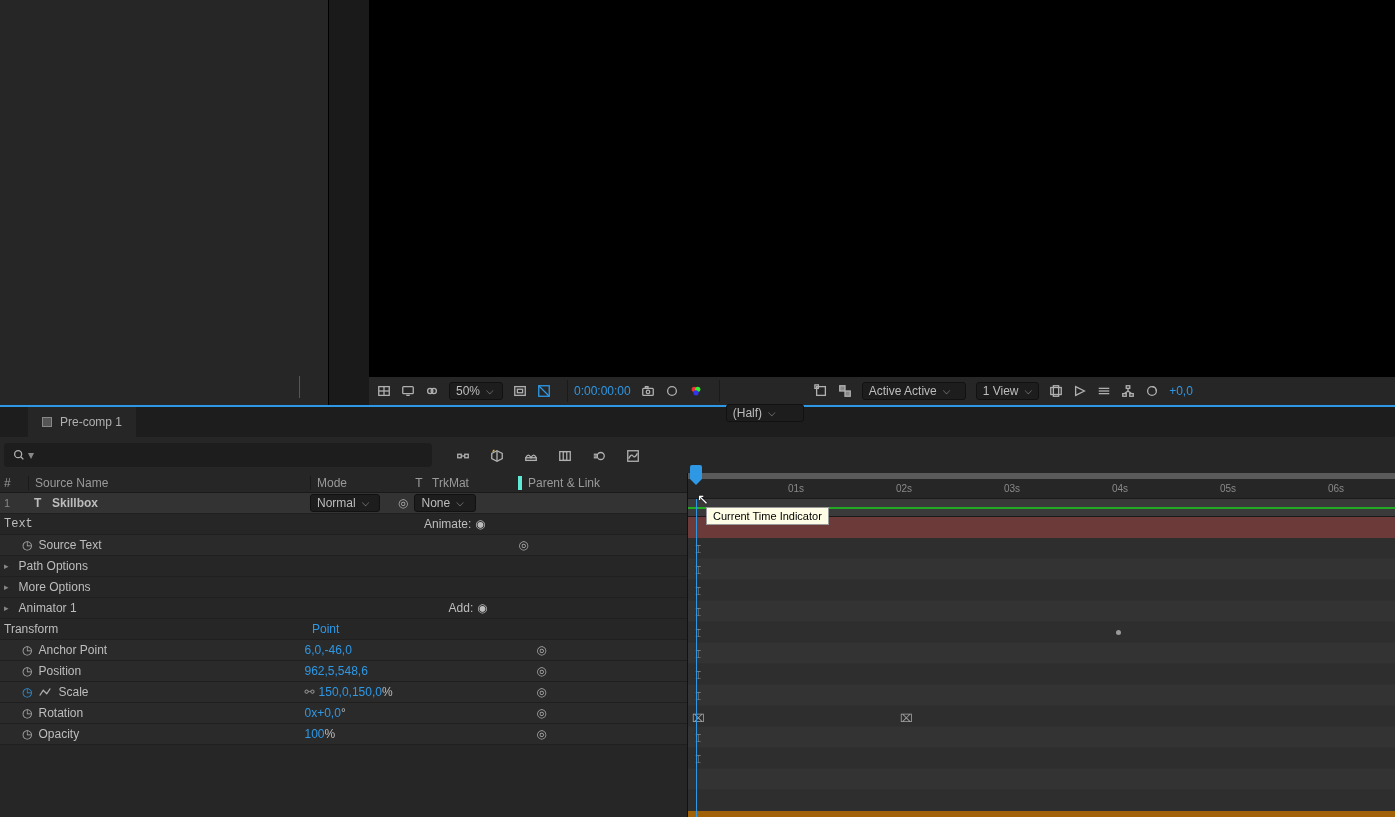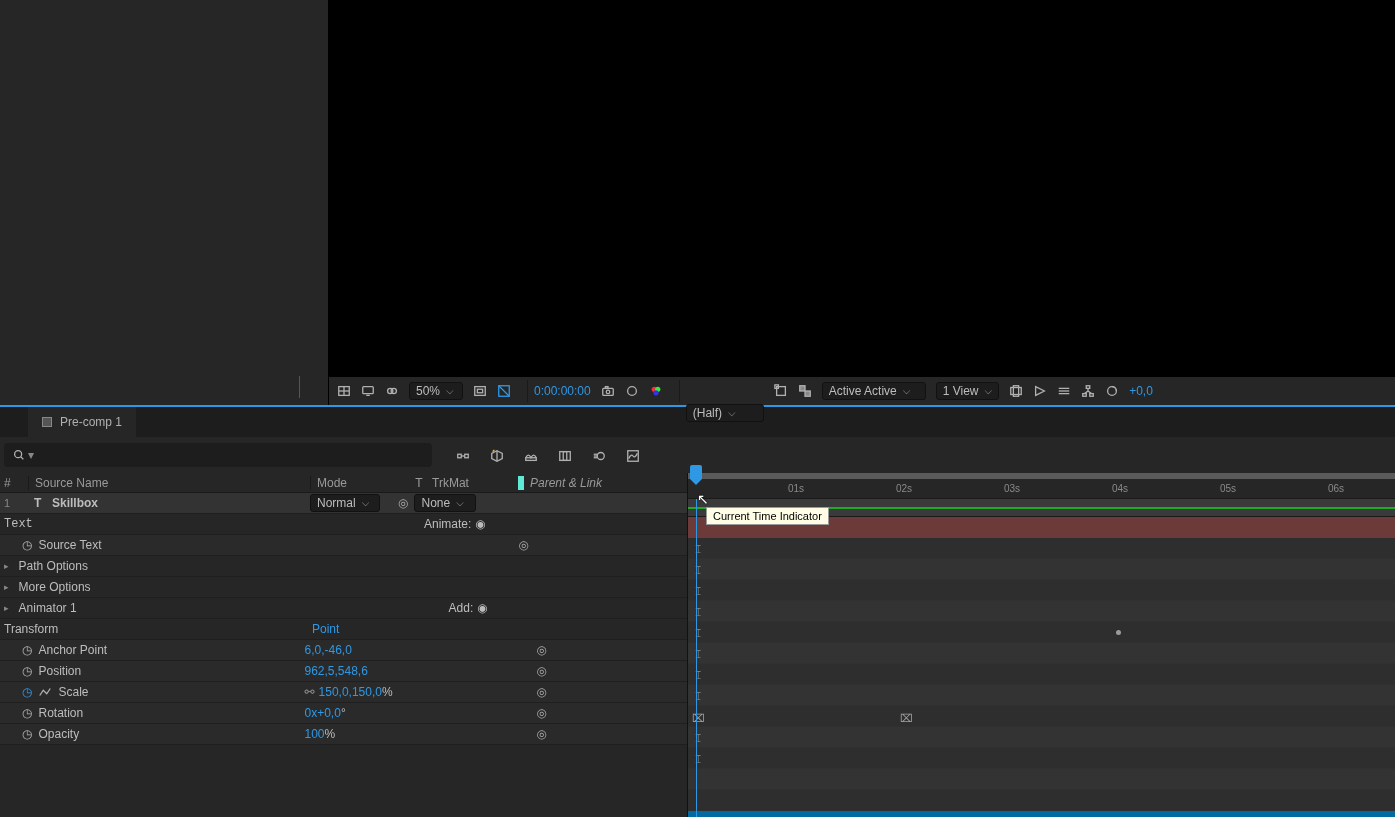--- a/index.html
+++ b/index.html
@@ -1,20 +1,20 @@
 <!DOCTYPE html>
 <html><head>
 <meta charset="utf-8">
 <style>
   * { margin: 0; padding: 0; box-sizing: border-box; font-family: 'Segoe UI', Arial, sans-serif; font-size: 12px; user-select: none; }
   body { background: #1a1a1a; color: #b0b0b0; width: 1395px; height: 817px; overflow: hidden; }
   .app { display: flex; flex-direction: column; width: 100%; height: 100%; }
 
   
-  .top { position: relative; flex: 0 0 405px; display: flex; }
+  .top { position: relative; flex: 0 0 405px; display: flex; gap: 40px; }
   .project-panel { flex: 0 0 329px; background: #262626; border-right: 1px solid #000; }
   .comp-panel { flex: 1; background: #000; position: relative; }
   .comp-footer { position: absolute; left: 0; right: 0; bottom: 0; height: 28px; background: #262626; display: flex; align-items: center; padding: 0 8px; color: #b0b0b0; }
   .cf-item { margin-right: 10px; display: flex; align-items: center; }
   .cf-blue { color: #2f98e5; }
   .footer-divider { width:1px; height:22px; background:#1a1a1a; margin:0 6px; }
   .sep-v { position:absolute; left:299px; top:376px; width:1px; height:22px; background:#555; }
 
   
   .tl-divider { height: 2px; background: #2f98e5; }
@@ -22,29 +22,29 @@
   .tl-tab { height: 30px; display: flex; align-items: center; background: #262626; padding: 0 14px; }
   .tab-sq { width: 10px; height: 10px; border: 1px solid #888; margin-right: 8px; background:#555; }
   .tl-toolbar { height: 36px; background: #262626; display: flex; align-items: center; }
   .search-box { width: 428px; height: 24px; margin-left: 4px; background: #1d1d1d; border-radius: 4px; display: flex; align-items: center; padding-left: 8px; color:#888;}
   .toolbar-icons { display: flex; align-items: center; margin-left: 14px; }
   .tb-icon { width: 26px; text-align: center; color: #b0b0b0; font-size: 14px; margin: 0 4px; }
 
   
   .tl-main { flex: 1; display: flex; background: #262626; }
   .tl-left { flex: 0 0 688px; display: flex; flex-direction: column; border-right: 1px solid #111; }
-  .tl-right { flex: 1; display: flex; flex-direction: column; position: relative; background:#0369a1; }
+  .tl-right { flex: 1; display: flex; flex-direction: column; position: relative; background:#a16207; }
 
   .header-row { height: 20px; display: flex; align-items: center; background: #262626; font-size: 11px; color: #9a9a9a; border-bottom: 1px solid #1a1a1a; }
   .col-hash  { width: 28px; padding-left: 4px; }
   .col-name  { width: 282px; border-left:1px solid #1a1a1a; padding-left:6px;}
   .col-mode  { width: 100px; border-left:1px solid #1a1a1a; padding-left:6px;}
   .col-t     { width: 18px; text-align:center;}
   .col-trk   { width: 90px; padding-left:4px;}
-  .col-par   { flex:1; border-left:6px solid #5eead4; padding-left:6px;font-style:italic;}
+  .col-par   { flex:1; border-left:4px solid #5eead4; padding-left:6px;}
 
   .row { height: 21px; display: flex; align-items: center; border-bottom: 1px solid #1f1f1f; font-size: 12px; color:#bdbdbd; }
   .row .c-hash { width:28px; padding-left:4px; font-size:11px; color:#888;}
   .row .c-name { flex: 1; }
   .stopwatch { color:#b0b0b0; margin-right:6px; font-size:12px; }
   .link-val  { color:#2f98e5; cursor:pointer; }
   .spiral    { color:#b0b0b0; }
   .dd { background:#1d1d1d; border:1px solid #111; border-radius:3px; padding:1px 6px; color:#bdbdbd; display:flex; align-items:center; }
   .dd::after { content:"⌵"; margin-left:6px; font-size:10px; color:#888;}
   .twirl { color:#888; margin-right:4px; font-size:9px;}

